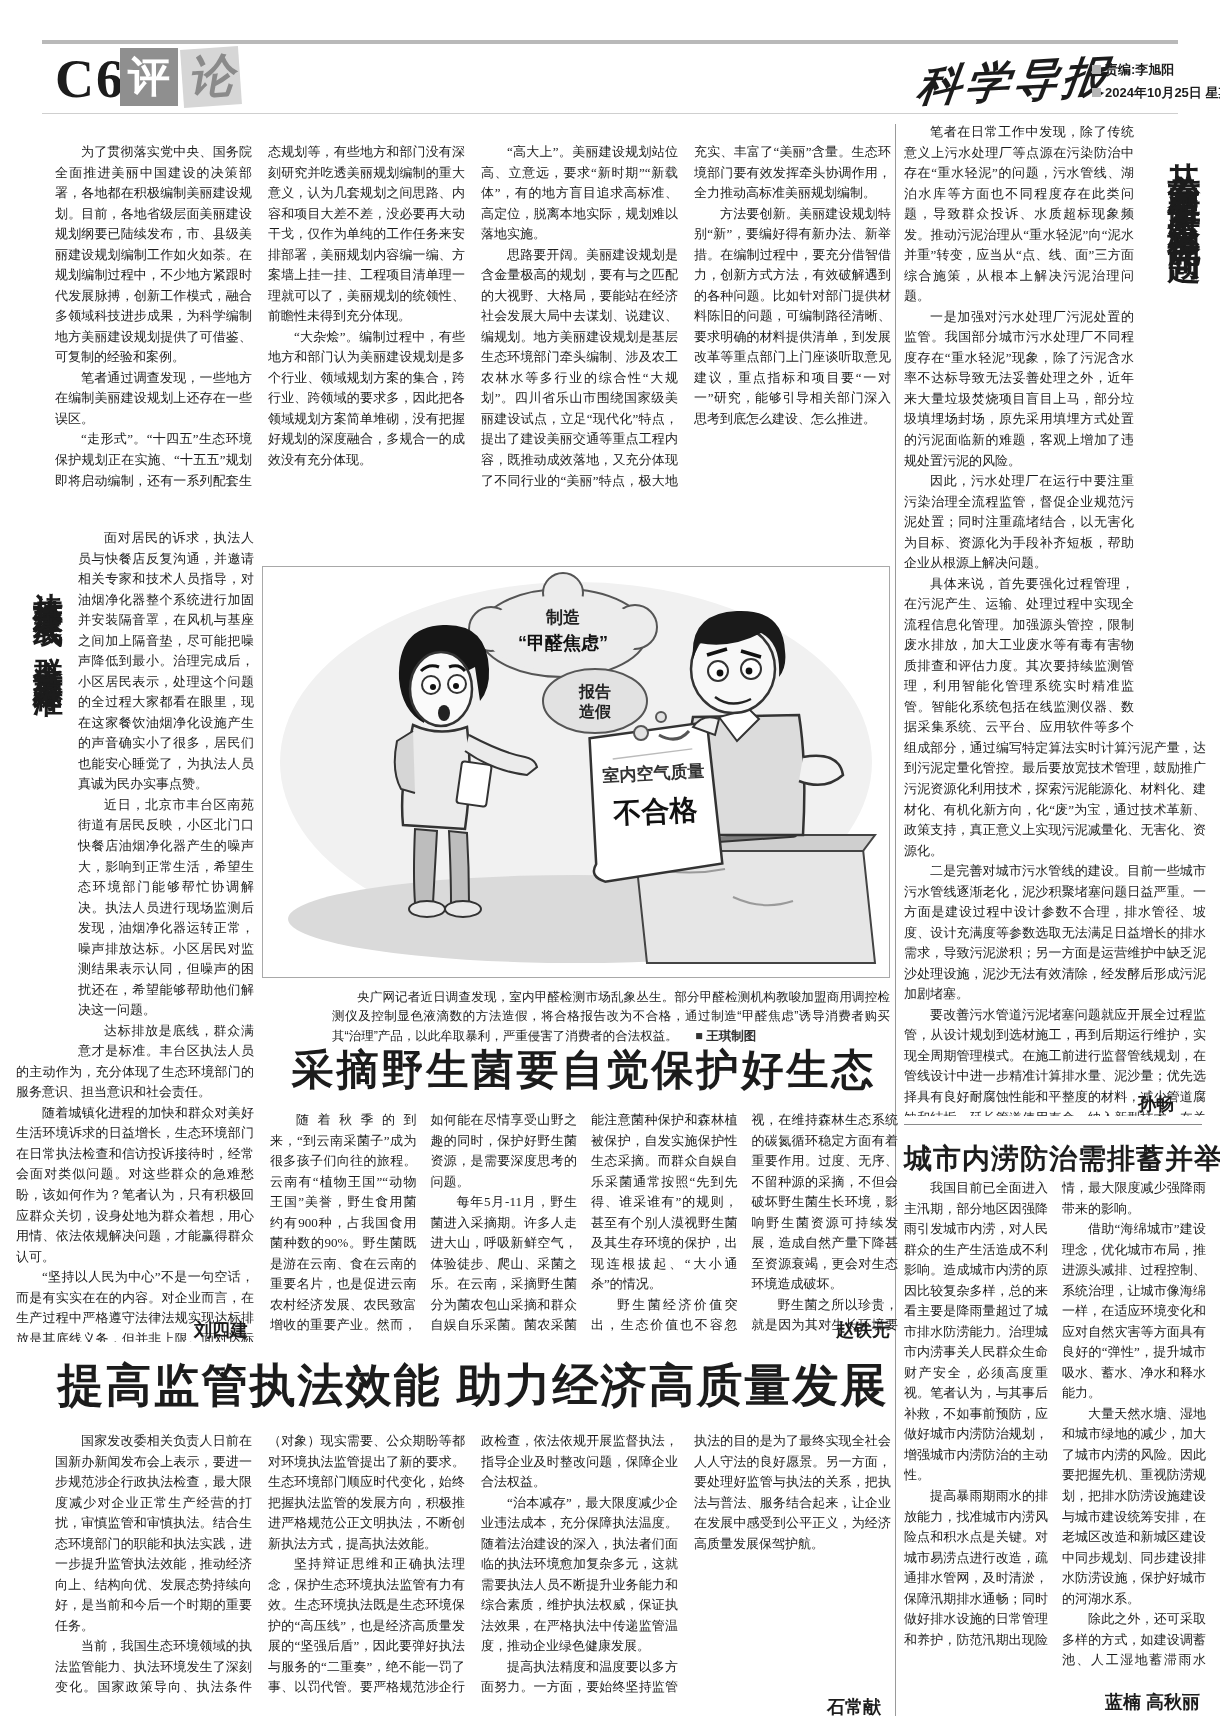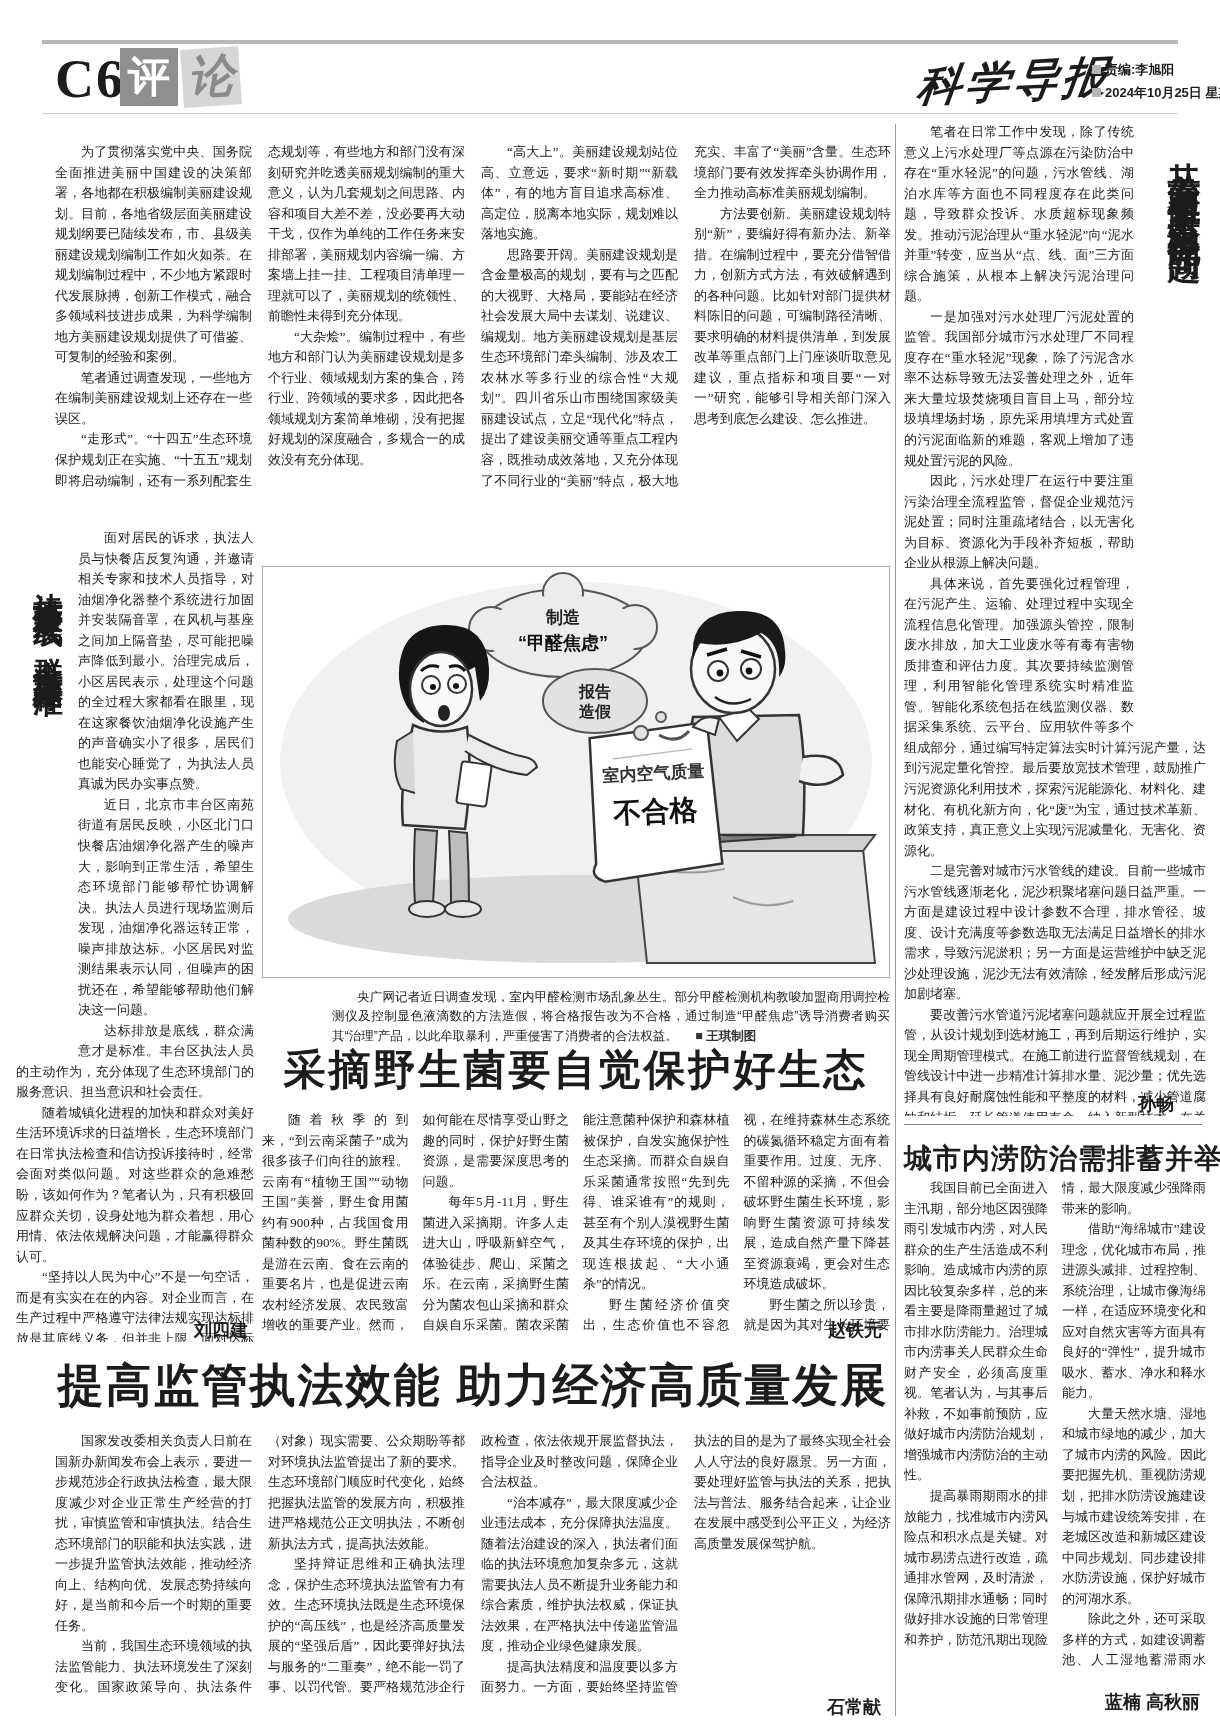--- a/index.html
+++ b/index.html
@@ -61,21 +61,21 @@
   .art-left .byline { right:6px; bottom:0; }
 
   
   .cartoon { position:absolute; left:262px; top:566px; width:628px; height:412px;
              border:1px solid #a8a8a8; background:#fff; }
   .caption { position:absolute; left:332px; top:988px; width:558px; font-size:12.5px;
              line-height:1.55; text-align:justify; text-indent:2em; font-family:"Liberation Sans",sans-serif; }
   .caption .credit { font-weight:bold; color:#333; margin-left:14px; white-space:nowrap; }
 
   
-  .art-mush { position:absolute; left:262px; top:1042px; width:628px; height:300px; }
+  .art-mush { position:absolute; left:270px; top:1042px; width:628px; height:300px; }
   .art-mush h2 { font-size:42px; font-weight:900; font-family:"Liberation Sans",sans-serif;
                  letter-spacing:3px; text-align:center; white-space:nowrap; }
   .art-mush .body { margin-top:12px; height:228px; column-count:4; column-gap:14px; }
   .art-mush .byline { right:8px; bottom:0; }
 
   
   .art-bottom { position:absolute; left:55px; top:1346px; width:836px; height:366px;margin-top:9px; }
   .art-bottom h2 { font-size:46px; font-weight:900; font-family:"Liberation Sans",sans-serif;
                    letter-spacing:2px; text-align:center; white-space:nowrap; }
   .art-bottom .body { margin-top:14px; height:286px; column-count:4; column-gap:16px; }

